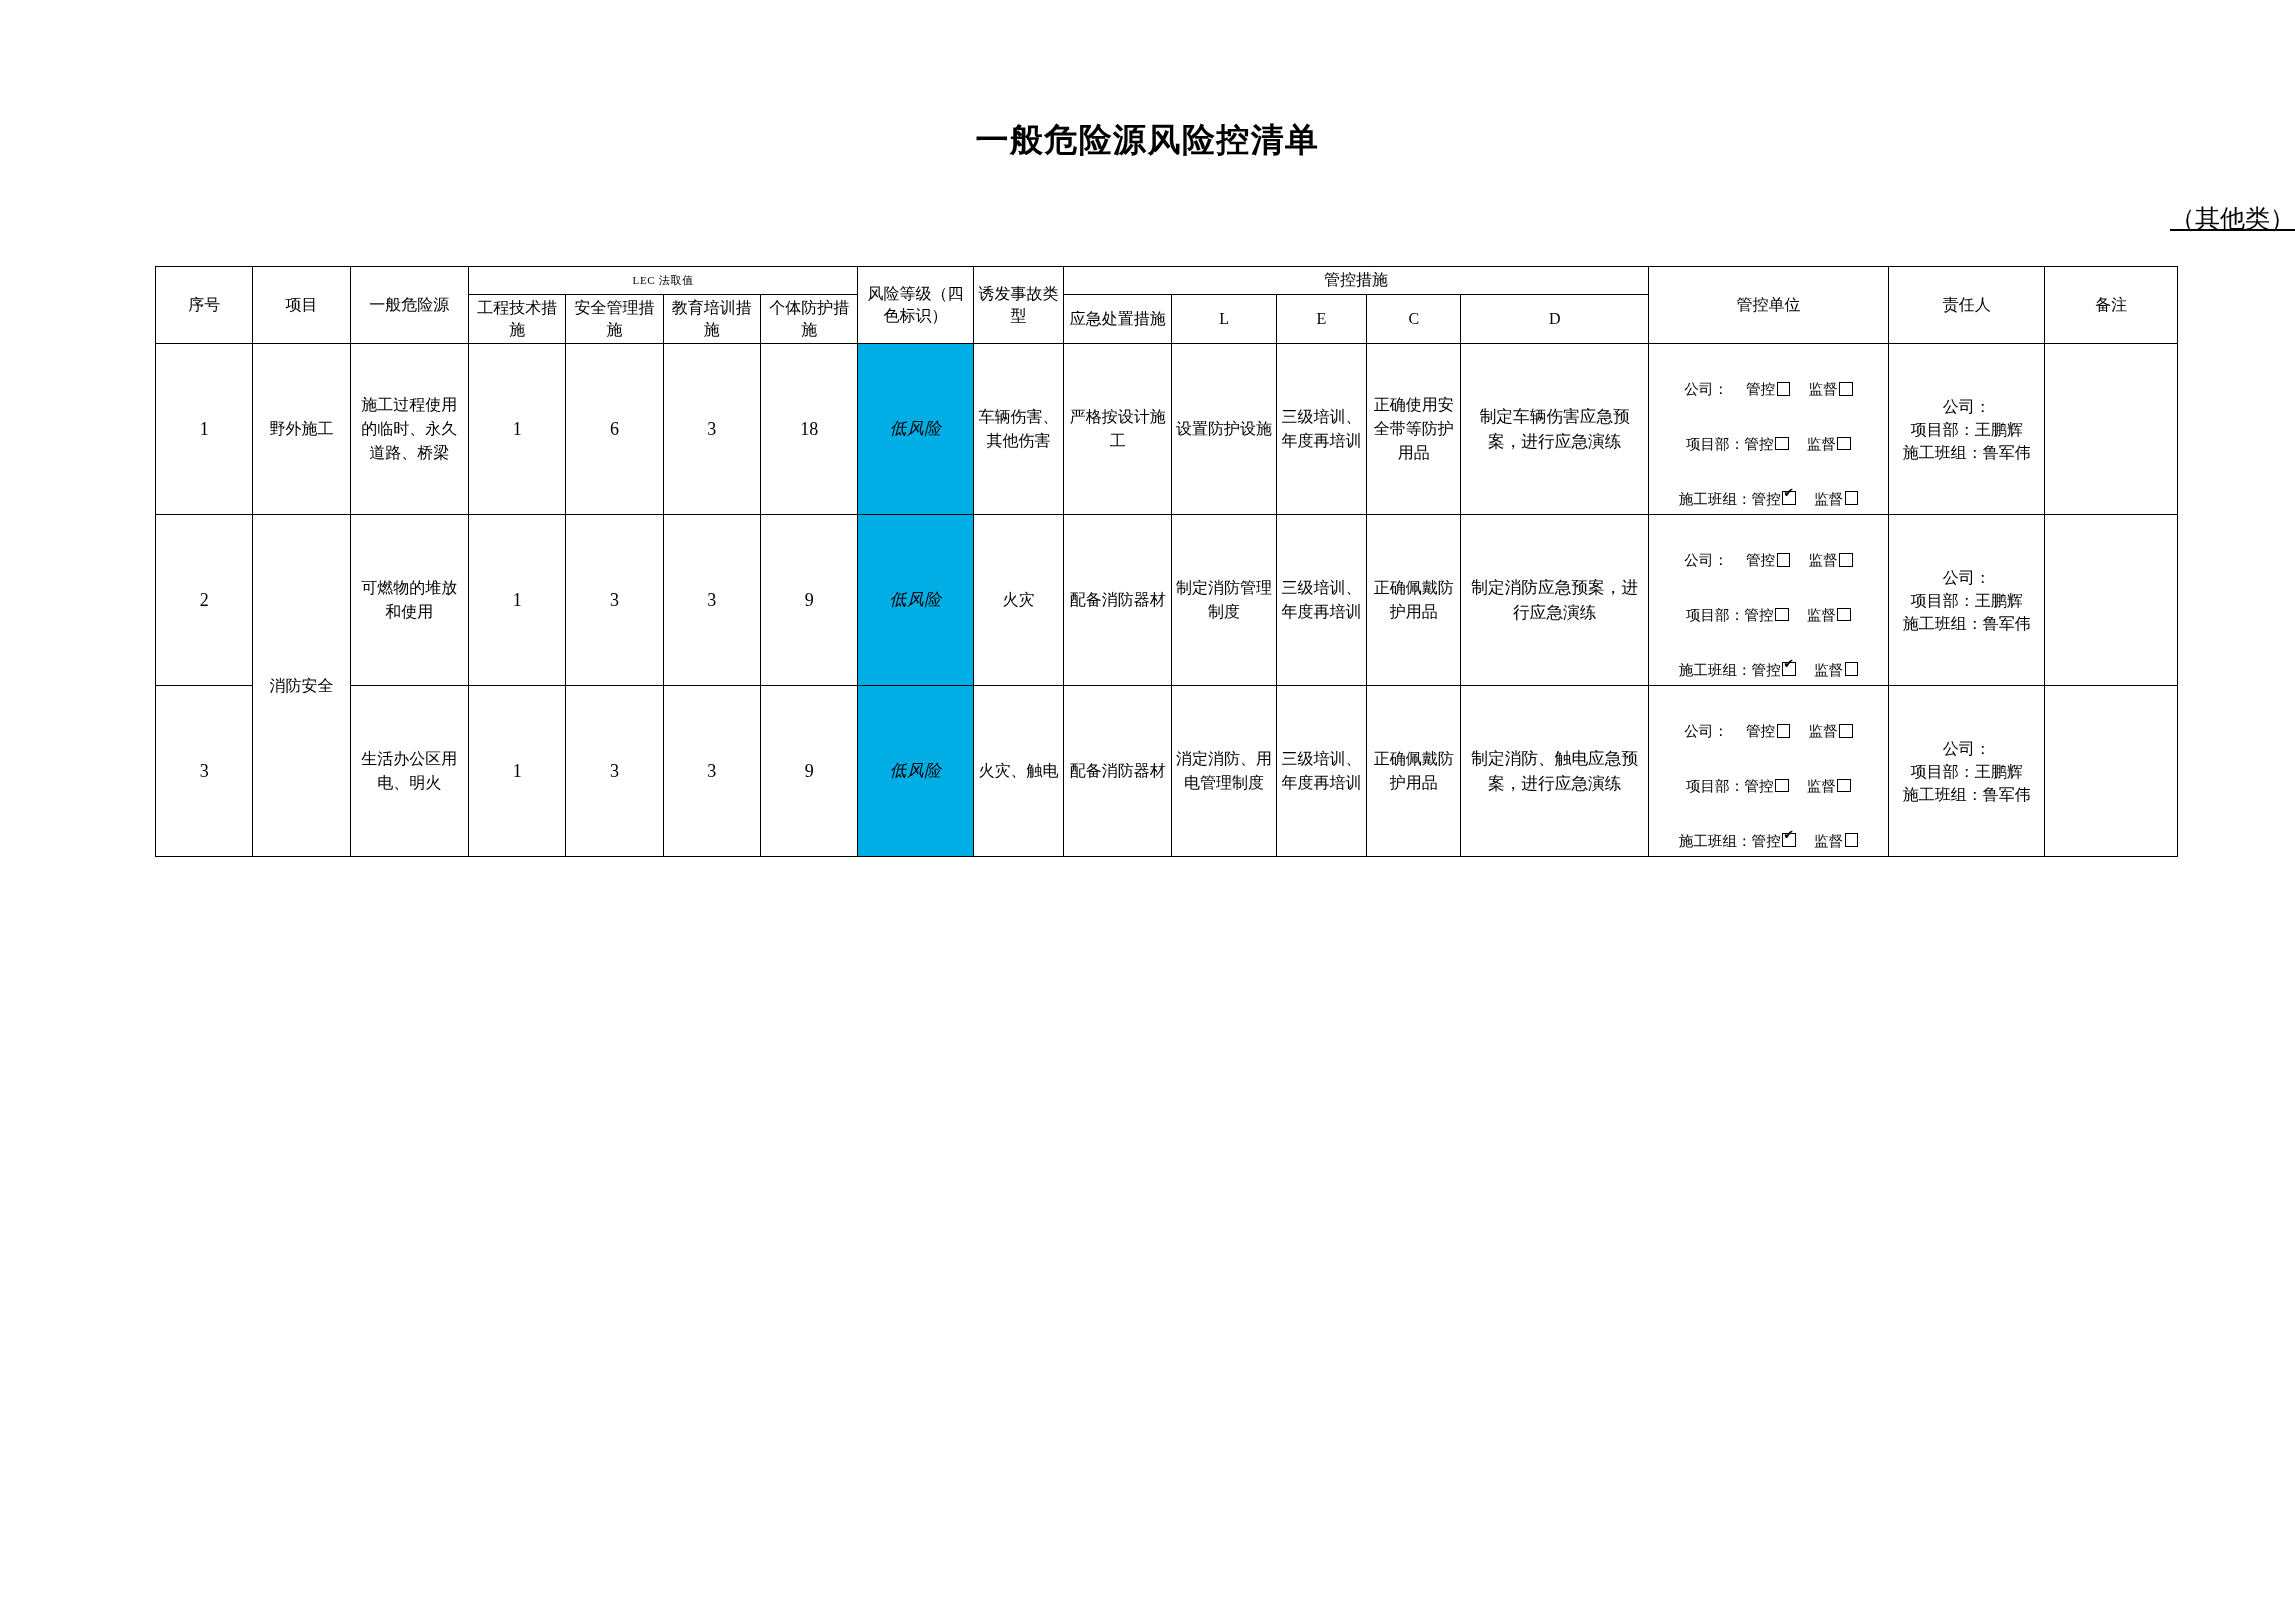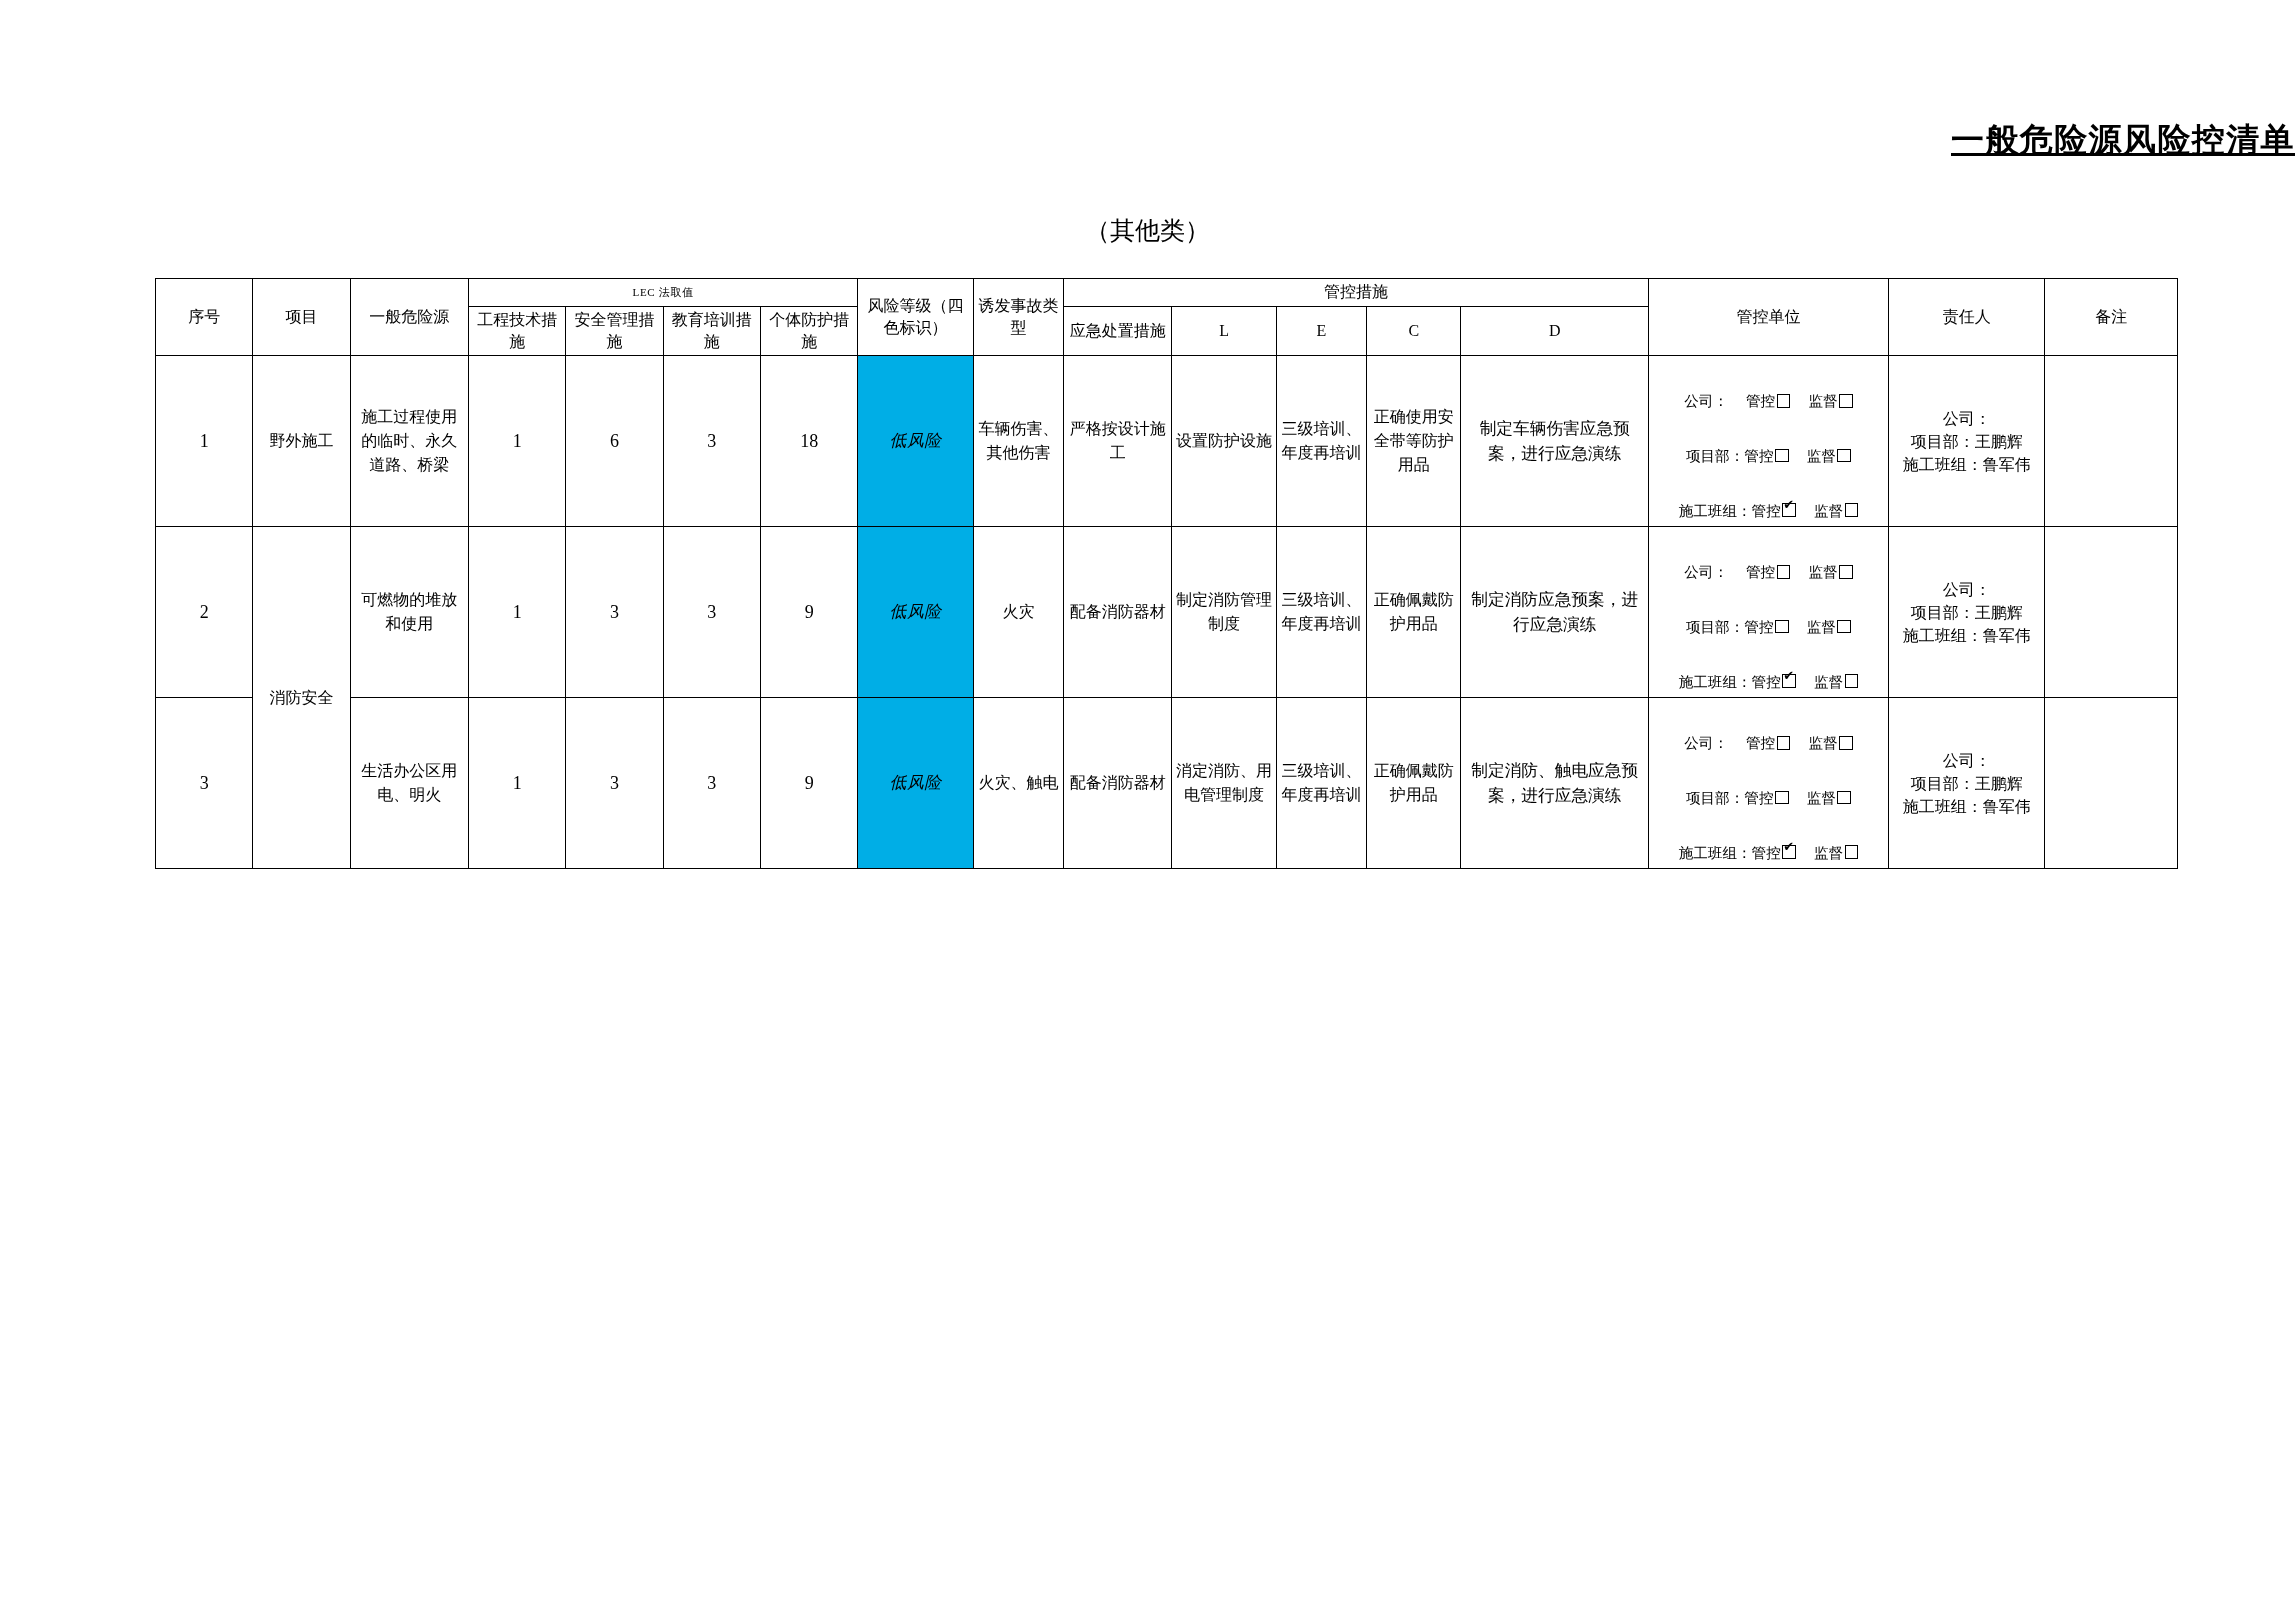--- a/index.html
+++ b/index.html
@@ -15,35 +15,35 @@
     position: relative;
   }
   .page {
     width: 2295px;
     height: 1623px;
     box-sizing: border-box;
     padding: 0;
     position: relative;
   }
   .doc-title {
-    text-align: right;
+    text-align: center;
     font-family: "Liberation Sans", sans-serif;
     font-weight: bold;
     font-size: 33px;
     letter-spacing: 1.4px;
     margin-top: 118px;
     margin-bottom: 0;
-    text-decoration: underline;
   }
   .doc-subtitle {
-    text-align: center;
+    text-align: right;
     font-family: "Liberation Serif", serif;
     font-size: 25px;
-    margin-top: 51px;
+    margin-top: 39px;
     margin-bottom: 0;
+    text-decoration: underline;
   }
   .table-wrap {
     margin-top: 30.5px;
     padding-left: 155px;
     padding-right: 118px;
   }
   table.risk {
     border-collapse: collapse;
     table-layout: fixed;
     width: 2023px;

